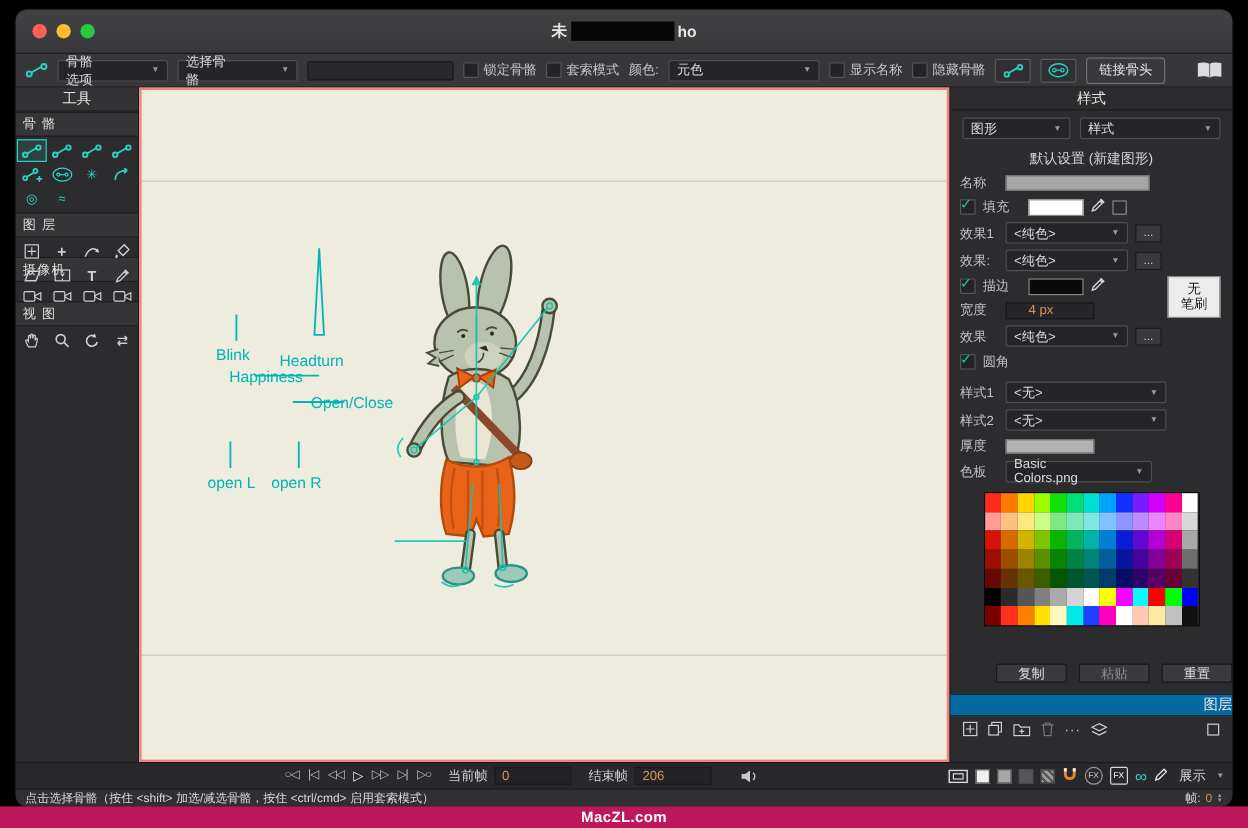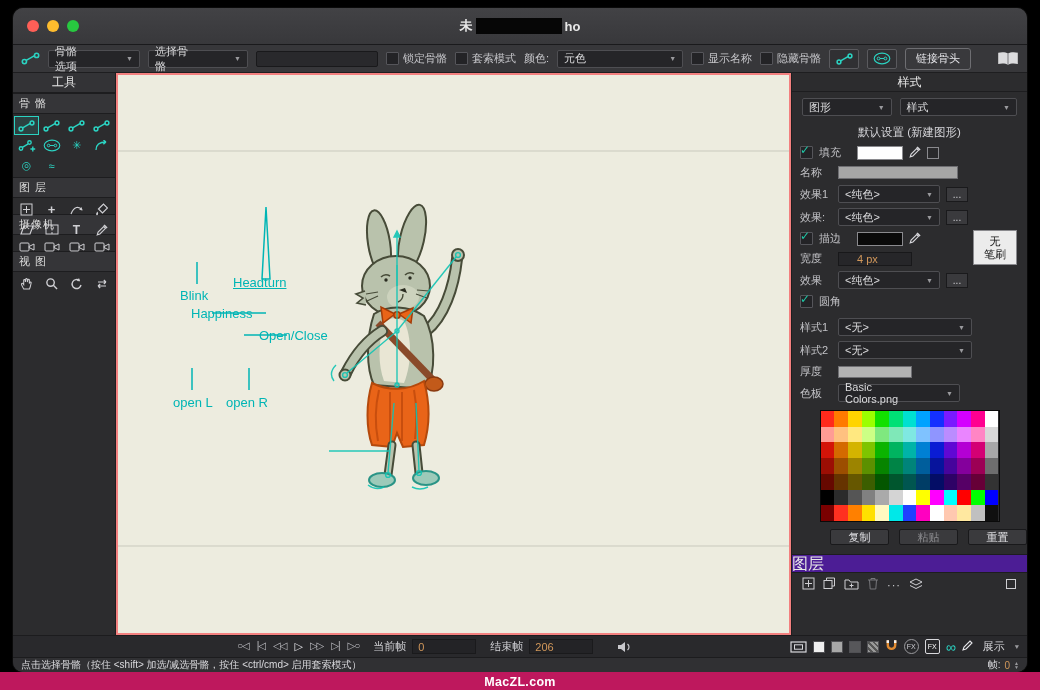--- a/index.html
+++ b/index.html
@@ -54,24 +54,24 @@
   .swatch-lg{width:46px;height:14px;border:1px solid #8a8a8e;display:inline-block;box-sizing:border-box;}
   .swatch-sm{width:12px;height:12px;border:1px solid #8a8a8e;background:#2a2a2c;display:inline-block;box-sizing:border-box;}
   .more{width:22px;height:15px;background:#3a3a3d;border:1px solid #1a1a1c;color:#cfcfd3;font-size:10px;display:inline-flex;align-items:center;justify-content:center;box-sizing:border-box;}
   .strokewrap{position:relative;}
   .nobrush{position:absolute;right:10px;top:4px;background:#ececec;color:#161616;width:44px;height:35px;display:flex;flex-direction:column;align-items:center;justify-content:center;font-size:11px;line-height:13px;border:1px solid #8a8a8e;box-sizing:border-box;}
   .input-width{width:74px;height:14px;background:#262629;border:1px solid #18181a;color:#d1975a;padding:0 18px;font-size:11px;display:inline-flex;align-items:center;box-sizing:border-box;}
   .thickbar{width:74px;height:12px;background:#b2b2b2;border:1px solid #6e6e72;box-sizing:border-box;}
   .palette{width:178px;height:110px;margin:8px auto 0;display:grid;grid-template-columns:repeat(13,1fr);grid-auto-rows:1fr;border:1px solid #0a0a0a;}
   .palette span{display:block;}
   .btnrow{display:flex;gap:10px;padding-left:38px;margin-top:7px;}
-  .sbtn{width:68px;height:16px;background:#3a3a3d;border:1px solid #19191b;border-radius:2px;color:#e0e0e4;font-size:11px;display:inline-flex;align-items:center;justify-content:center;box-sizing:border-box;}
+  .sbtn{width:68px;height:16px;background:#3a3a3d;border:1px solid #19191b;border-radius:2px;color:#e0e0e4;font-size:11px;display:inline-flex;align-items:center;justify-content:center;box-sizing:border-box;margin-top:24px;}
   .sbtn.dim{color:#8c8c90;}
   .checksrow{display:flex;gap:26px;padding:0 12px;margin-top:7px;}
-  .layers-header{margin-top:9px;border-top:1px solid #1d1d1f;border-bottom:1px solid #1d1d1f;height:17px;line-height:17px;text-align:left;color:#e6e6e6;font-size:16px;background:#4c1d95;}
+  .layers-header{margin-top:9px;border-top:1px solid #1d1d1f;border-bottom:1px solid #1d1d1f;height:17px;line-height:17px;text-align:right;color:#e6e6e6;font-size:12px;background:#0369a1;}
   .layerbar{display:flex;align-items:center;gap:8px;padding:4px 10px 0 10px;color:#cfcfd3;}
   .layerbar .dim{color:#77777b;}
   .layerbar .right{margin-left:auto;}
   
   .timeline{height:21px;border-top:1px solid #1c1c1e;background:#29292c;display:flex;align-items:center;font-size:11px;color:#c2c2c6;padding:0 8px;}
   .pb{display:flex;gap:8px;margin-left:216px;}
   .pbtn{color:#bdbdc2;font-size:10px;letter-spacing:-1px;text-align:center;cursor:pointer;}
   .pbtn.play{color:#e8e8ec;font-size:11px;}
   .frlabel{margin-left:14px;color:#cfcfd3;}
   .frval{width:64px;height:15px;background:#232326;border:1px solid #1a1a1c;color:#d1975a;display:inline-flex;align-items:center;padding:0 5px;margin-left:6px;box-sizing:border-box;}
@@ -434,21 +434,21 @@
               <line x1="81" y1="189" x2="81" y2="211"></line>
               <polygon points="150 134 146 206 154 206"></polygon>
               <line x1="96" y1="240" x2="150" y2="240"></line>
               <line x1="128" y1="262" x2="171" y2="262"></line>
               <line x1="76" y1="295" x2="76" y2="317"></line>
               <line x1="133" y1="295" x2="133" y2="317"></line>
             </g>
         </svg>
         <div id="ctrl-layer">
             <div class="ctrl-label" style="left: 64px; top: 215px;">Blink</div>
-            <div class="ctrl-label" style="left: 117px; top: 202px; text-decoration: underline;">Headturn</div>
+            <div class="ctrl-label" style="left: 117px; top: 220px;">Headturn</div>
             <div class="ctrl-label" style="left: 75px; top: 233px;">Happiness</div>
             <div class="ctrl-label" style="left: 143px; top: 255px;">Open/Close</div>
             <div class="ctrl-label" style="left: 57px; top: 322px;">open L</div>
             <div class="ctrl-label" style="left: 110px; top: 322px;">open R</div>
           </div>
       </div>
 
       <div class="style">
         <div class="style-header">样式</div>
 
@@ -457,37 +457,37 @@
             <span>图形</span>
               <i class="car">▼</i>
           </div>
           <div class="dd w118">
             <span>样式</span>
               <i class="car">▼</i>
           </div>
         </div>
 
         <div class="subtitle">默认设置 (新建图形)</div>
+
+        <div class="prow">
+          <span class="plabel">名称</span>
+          <input class="input-lt" value="" style="">
+        </div>
 
         <div class="prow">
           <span class="cb ck"></span>
           <span class="plabel">填充</span>
           <span class="swatch-lg" style="background:#ffffff"></span>
           <span>
             <svg width="12" height="12" viewBox="0 0 12 12">
                 <path d="M1.2 10.8l.9-2.7 5.6-5.6 1.8 1.8-5.6 5.6z" fill="none" stroke="#d8d8dc" stroke-width="1.1"></path>
                 <path d="M7.4 1.6L8.6.4l3 3-1.2 1.2z" fill="#d8d8dc"></path>
               </svg>
           </span>
           <span class="swatch-sm"></span>
-        </div>
-
-        <div class="prow">
-          <span class="plabel">名称</span>
-          <input class="input-lt" value="" style="">
         </div>
 
         <div class="prow">
           <span class="plabel">效果1</span>
           <div class="dd w104">
             <span>&lt;纯色&gt;</span>
               <i class="car">▼</i>
           </div>
           <span class="more">...</span>
         </div>

